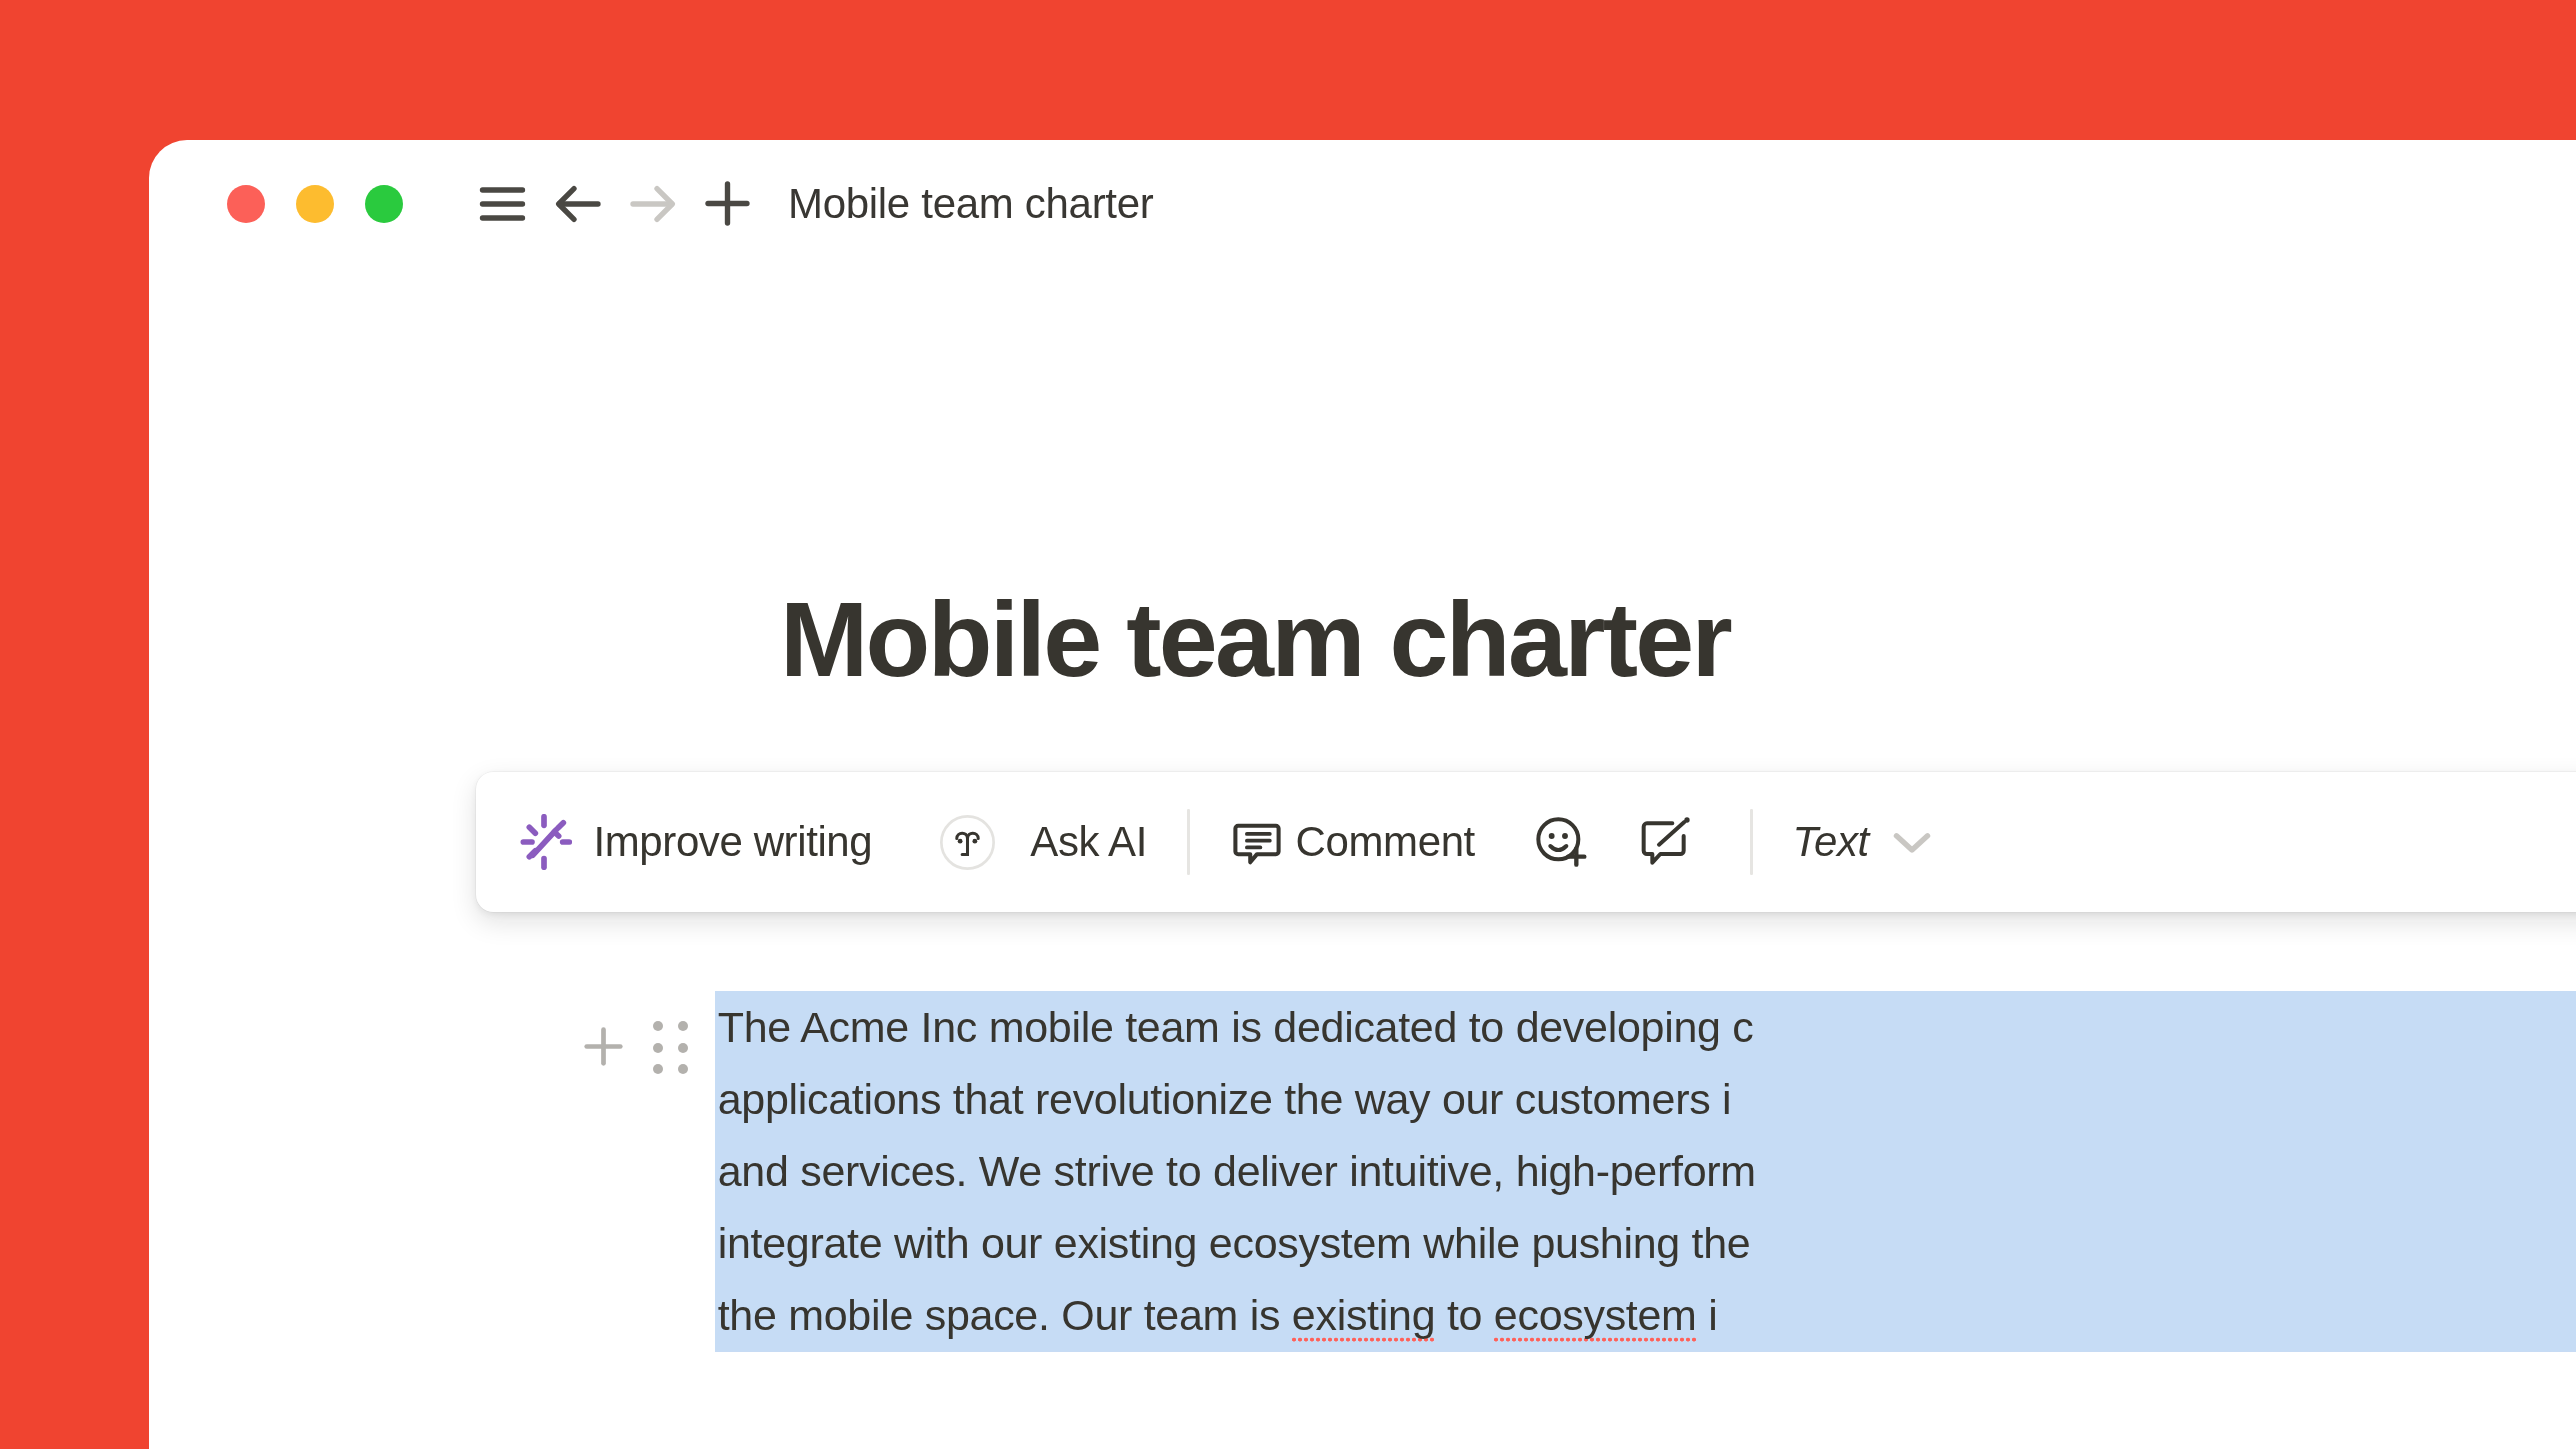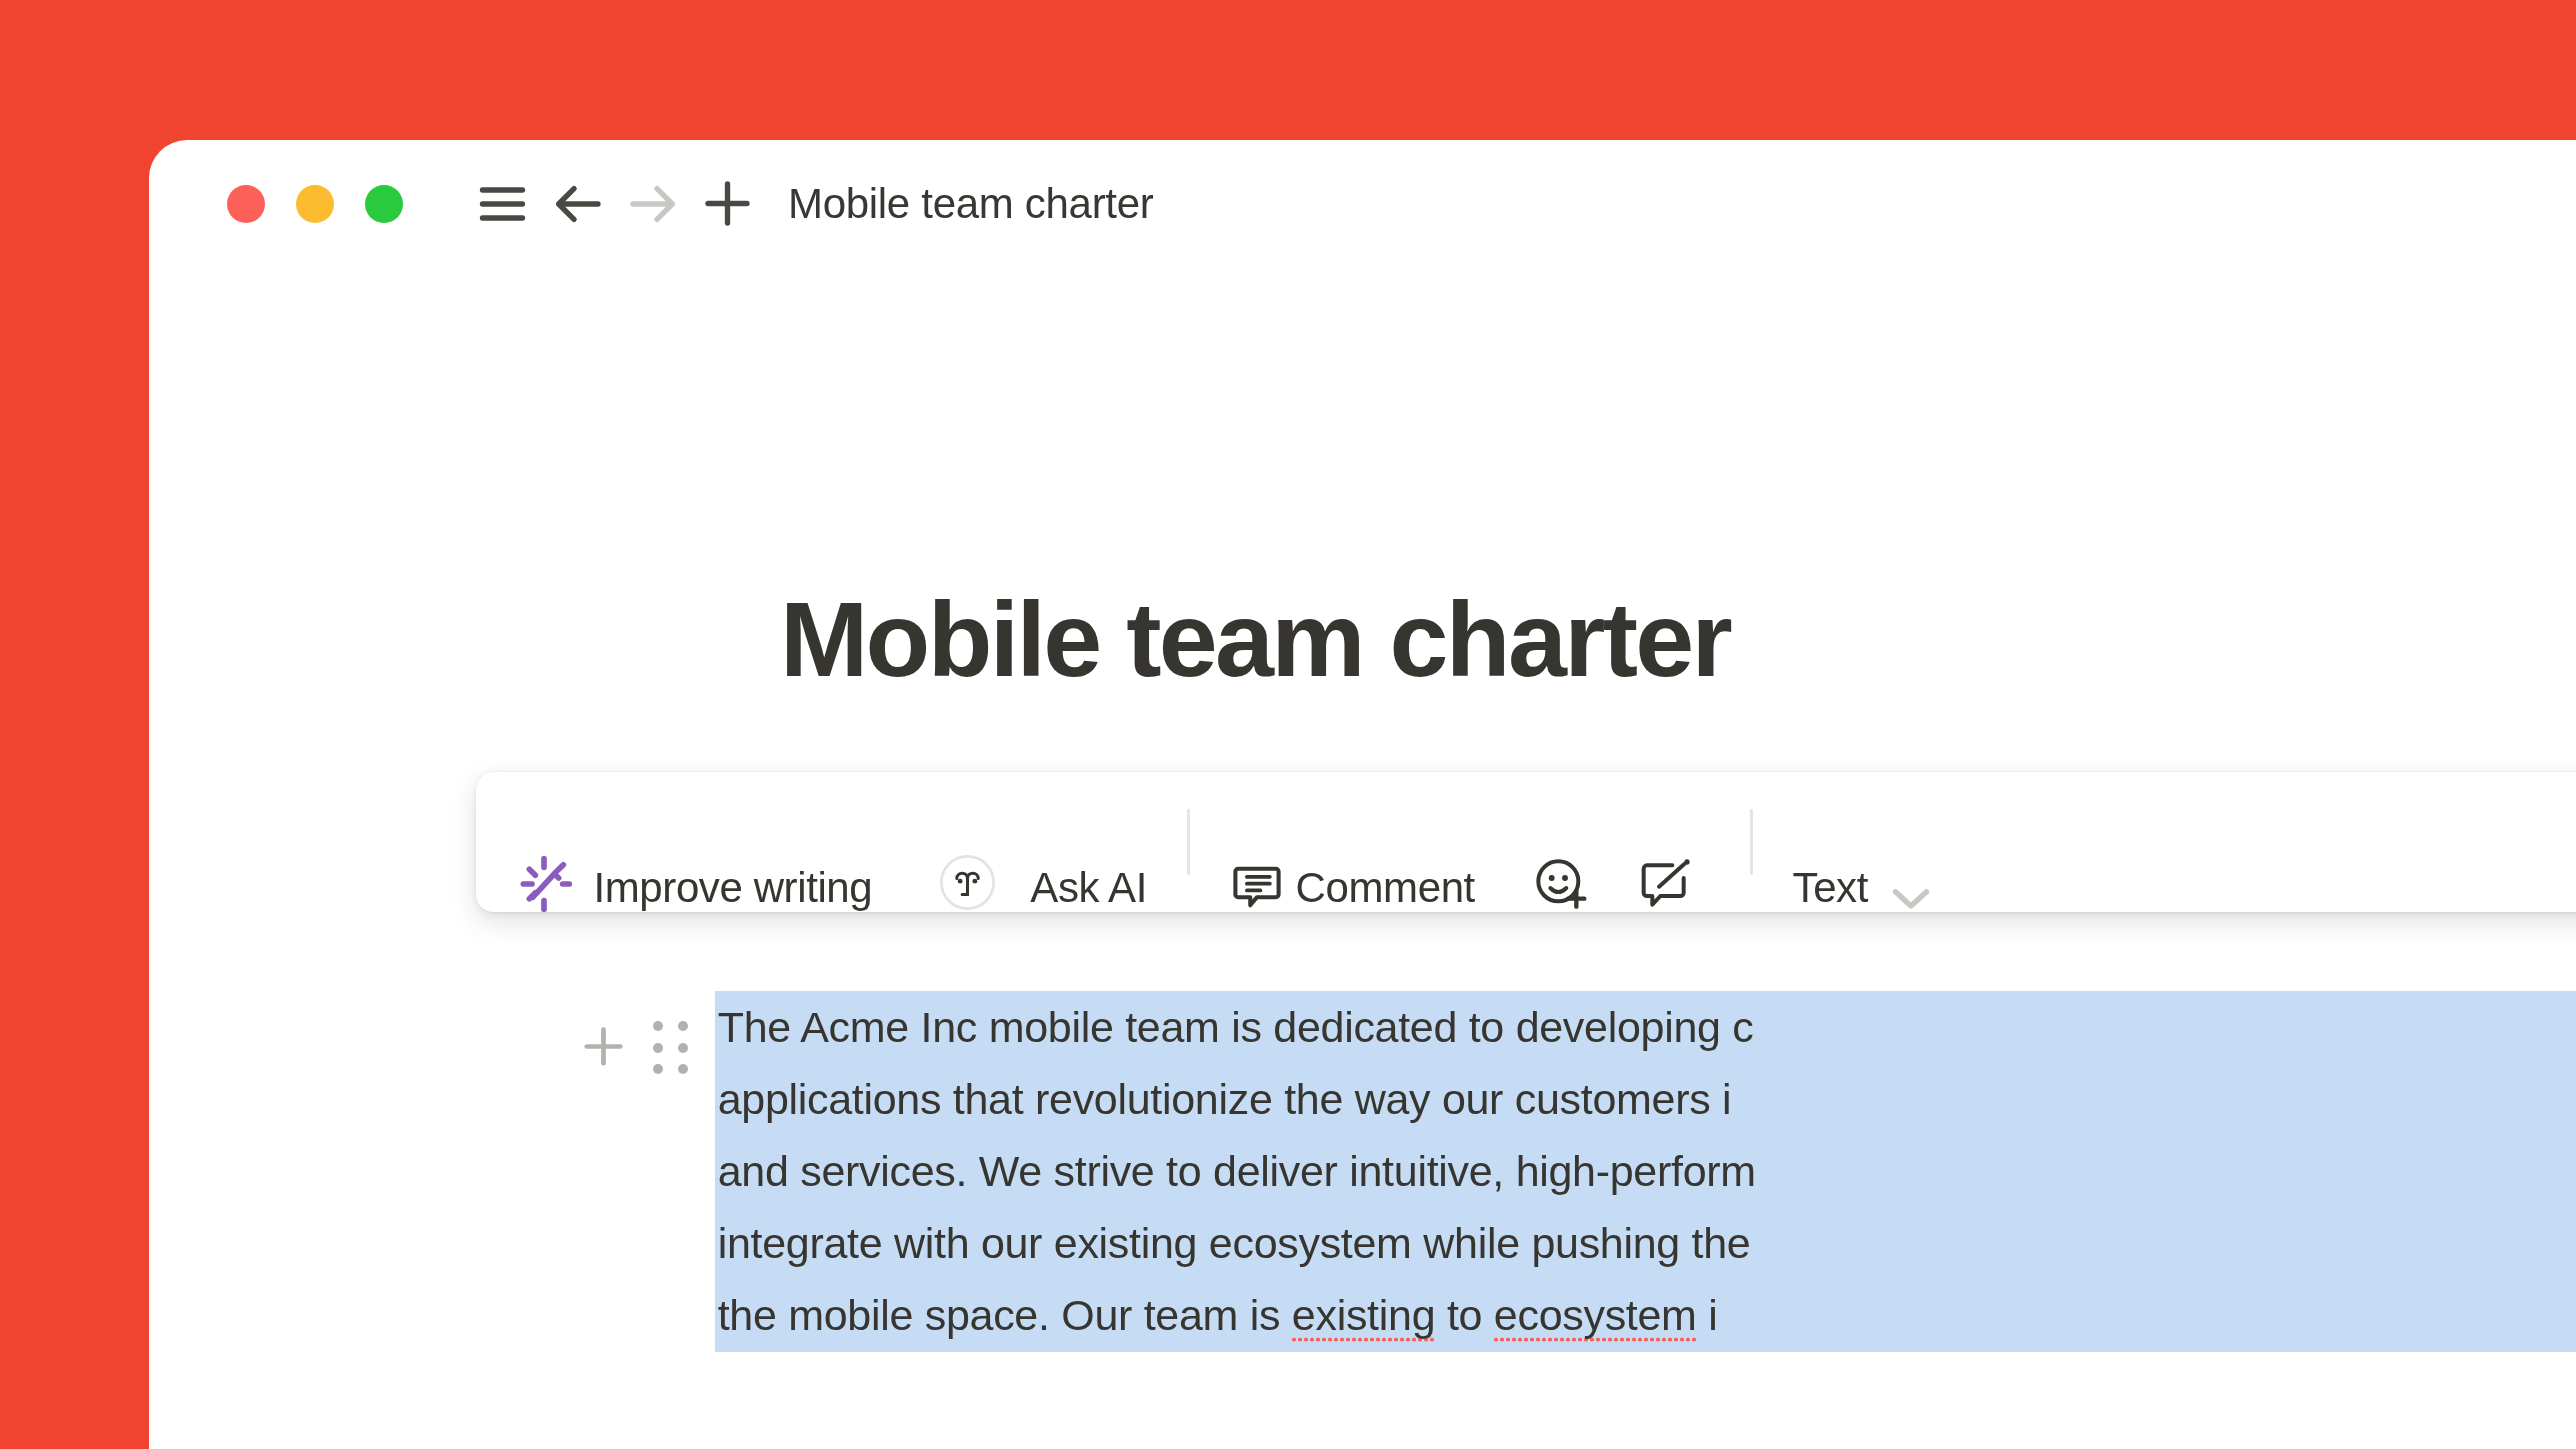--- a/index.html
+++ b/index.html
@@ -73,21 +73,21 @@
     border-radius:17.4px;
     box-shadow:0 0 0 0.7px rgba(15,15,15,0.045),
                0 9.4px 27px rgba(15,15,15,0.12),
                0 2.7px 6.7px rgba(15,15,15,0.06);
     display:flex; align-items:center;
     padding-left:40px;
     width:2281px;
     z-index:30;
   }
   .tb-item{
-    display:flex; align-items:flex-end;
+    display:flex; align-items:center;
     height:100%;
     white-space:nowrap;
   }
   .tb-label{
     font-size:42px;
     color:#37352F;
     letter-spacing:-0.4px;
   }
   .tb-icon{ display:flex; align-items:center; justify-content:center; }
 
@@ -98,21 +98,21 @@
     width:86px;
     justify-content:center;
   }
   .tb-divider{
     width:2.7px; height:66px;
     background:#E6E5E2;
     border-radius:1.3px;
     margin:0 40px;
     flex:none;
   }
-  .text-item{ gap:22px; }
+  .text-item{ gap:22px;font-style:italic; }
   .chevron{ display:flex; align-items:center; }
 
   
   #block-row{
     position:absolute;
     left:429px; top:851px;
     display:flex;
     align-items:flex-start;
   }
   .block-handles{

